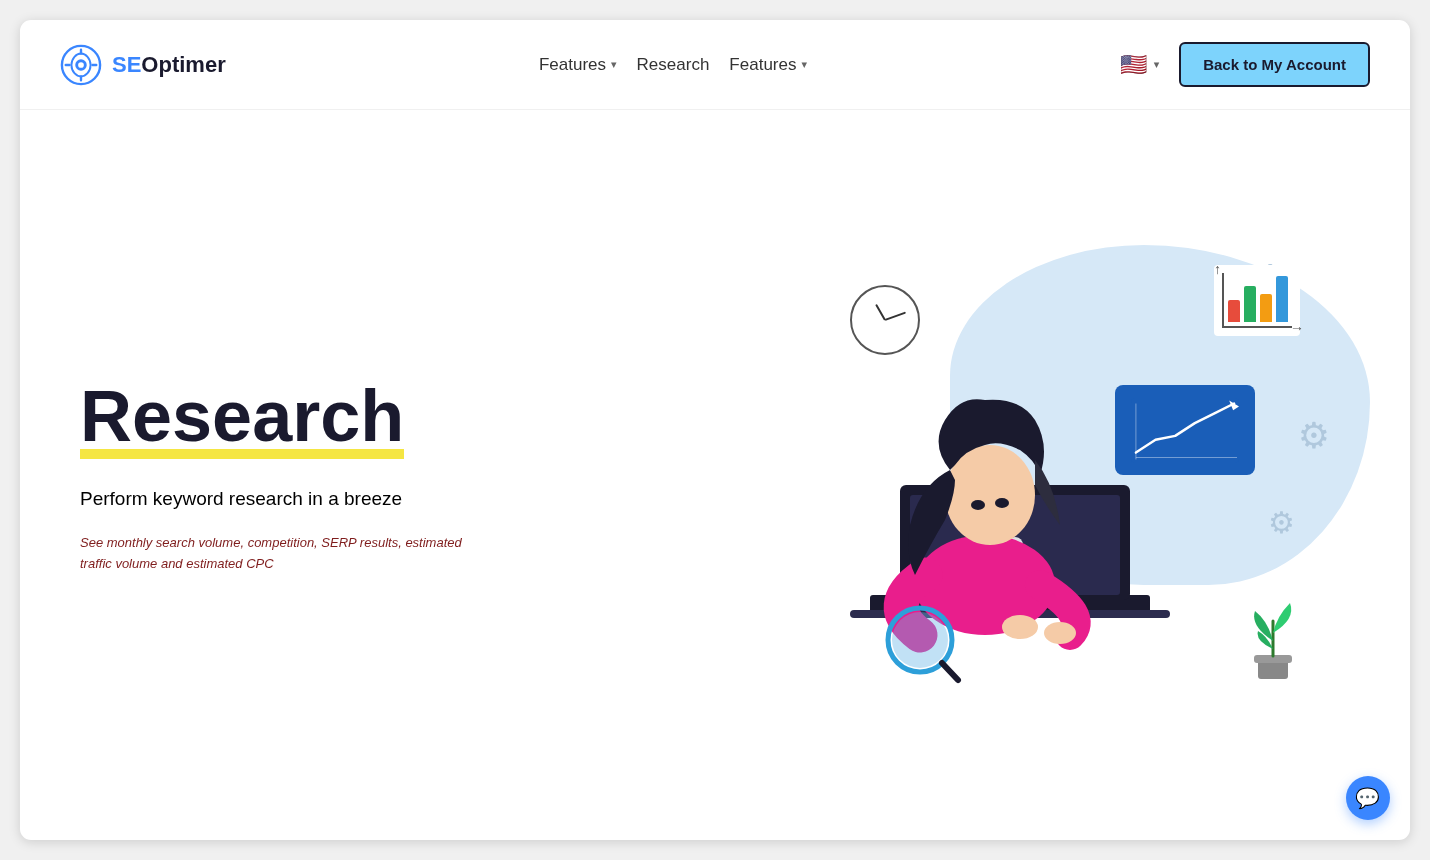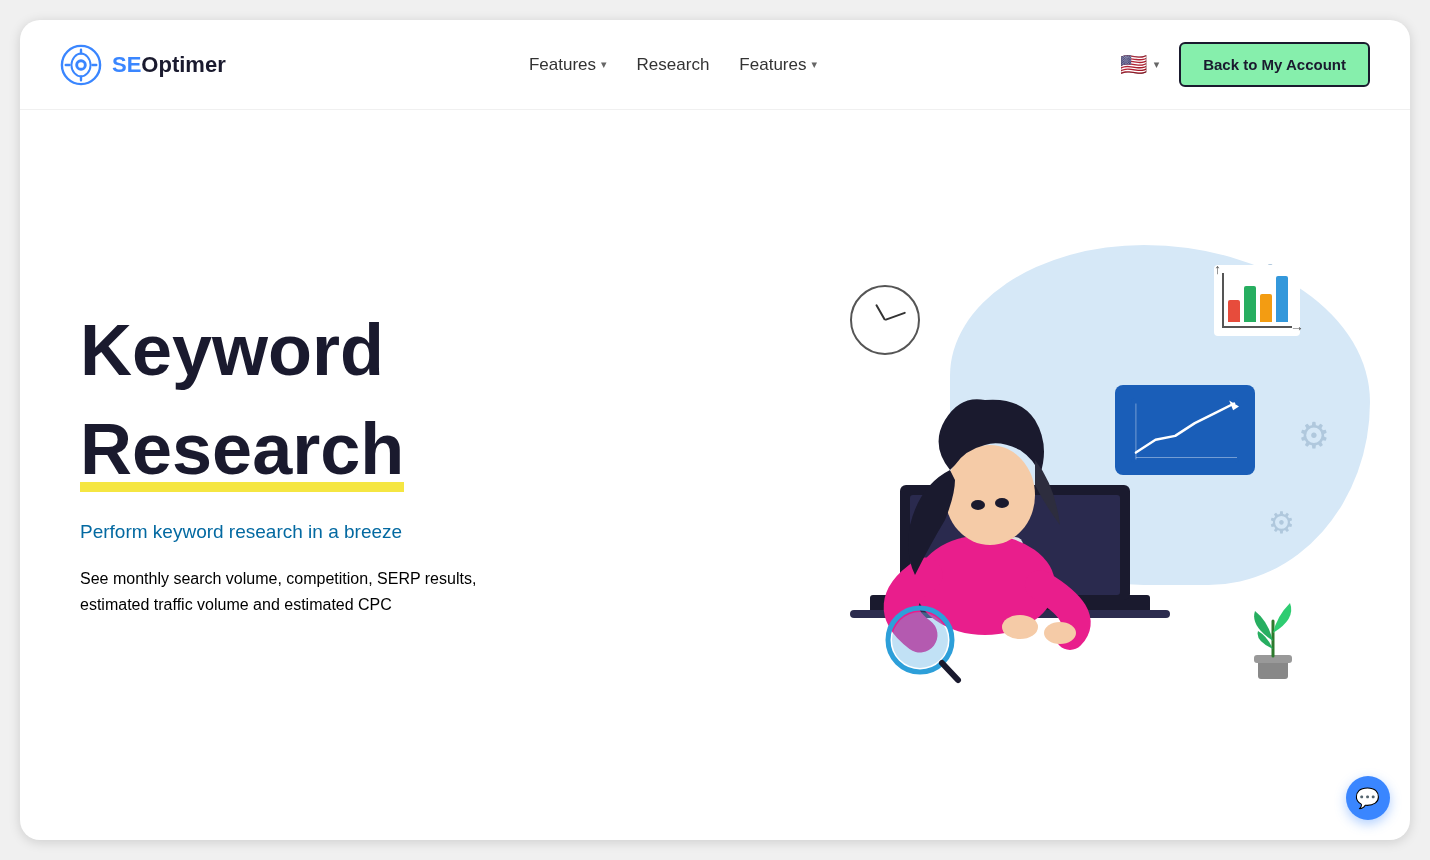--- a/index.html
+++ b/index.html
@@ -12,21 +12,21 @@
       align-items: center;
       justify-content: center;
       font-family: -apple-system, BlinkMacSystemFont, 'Segoe UI', Arial, sans-serif;
       overflow: hidden;
     }
 
     .page-container {
       width: 1390px;
       height: 820px;
       background: #ffffff;
-      border-radius: 20px;
+      border-radius: 11px;
       box-shadow: 0 2px 12px rgba(0,0,0,0.15);
       display: flex;
       flex-direction: column;
       overflow: hidden;
       position: relative;
     }
 
     
     .header {
       display: flex;
@@ -56,21 +56,21 @@
       color: #1a1a2e;
     }
 
     .logo-text span {
       color: #3a86ff;
     }
 
     .nav {
       display: flex;
       align-items: center;
-      gap: 30px;
+      gap: 20px;
     }
 
     .nav-item {
       font-size: 17px;
       color: #333;
       cursor: pointer;
       display: flex;
       align-items: center;
       gap: 5px;
       text-decoration: none;
@@ -96,21 +96,21 @@
     }
 
     .flag-emoji {
       font-size: 22px;
     }
 
     .back-btn {
       padding: 12px 22px;
       border: 2px solid #1a1a2e;
       border-radius: 6px;
-      background: #86efac;
+      background: #7dd3fc;
       font-size: 15px;
       font-weight: 600;
       color: #1a1a2e;
       cursor: pointer;
       white-space: nowrap;
     }
 
     
     .main-content {
       flex: 1;
@@ -148,31 +148,32 @@
       left: 0;
       bottom: -4px;
       width: 100%;
       height: 10px;
       background: #f5e642;
       z-index: -1;
     }
 
     .hero-subtitle {
       font-size: 19px;
-      color: #0369a1;
+      color: #000000;
       margin-top: 30px;
       margin-bottom: 20px;
       line-height: 1.5;
     }
 
     .hero-description {
-      font-size: 16px;
-      color: #000000;
+      font-size: 13px;
+      color: #7f1d1d;
       line-height: 1.6;
       max-width: 400px;
+      font-style: italic;
     }
 
     
     .hero-illustration {
       position: relative;
       width: 620px;
       height: 560px;
       flex-shrink: 0;
     }
 
@@ -394,21 +395,20 @@
       </div>
       <button class="back-btn">Back to My Account</button>
     </div>
 
   </header>
 
   <main class="main-content">
 
     <div class="hero-text">
       <h1 class="hero-title">
-        <div>Keyword</div>
         <div class="underline-word">
           <span>Research</span>
         </div>
       </h1>
       <p class="hero-subtitle">Perform keyword research in a breeze</p>
       <p class="hero-description">See monthly search volume, competition, SERP results, estimated traffic volume and estimated CPC</p>
     </div>
 
     <div class="hero-illustration">
 

